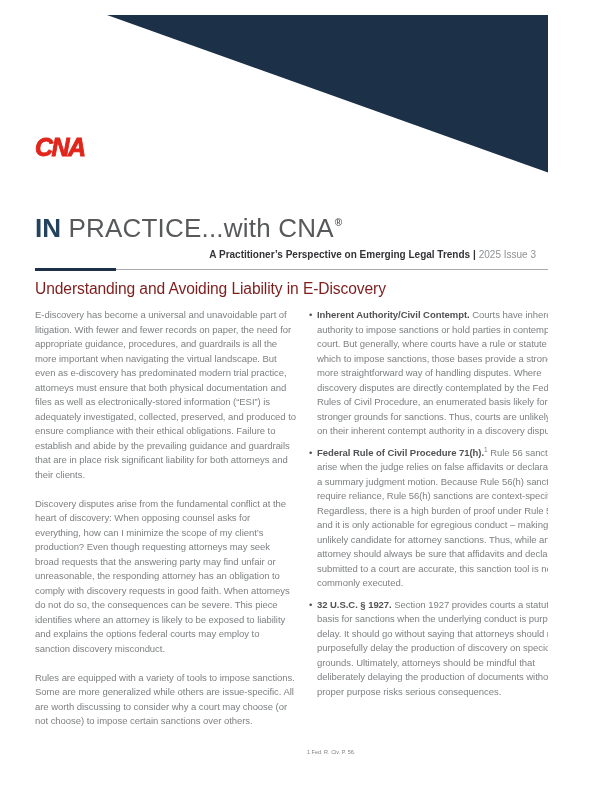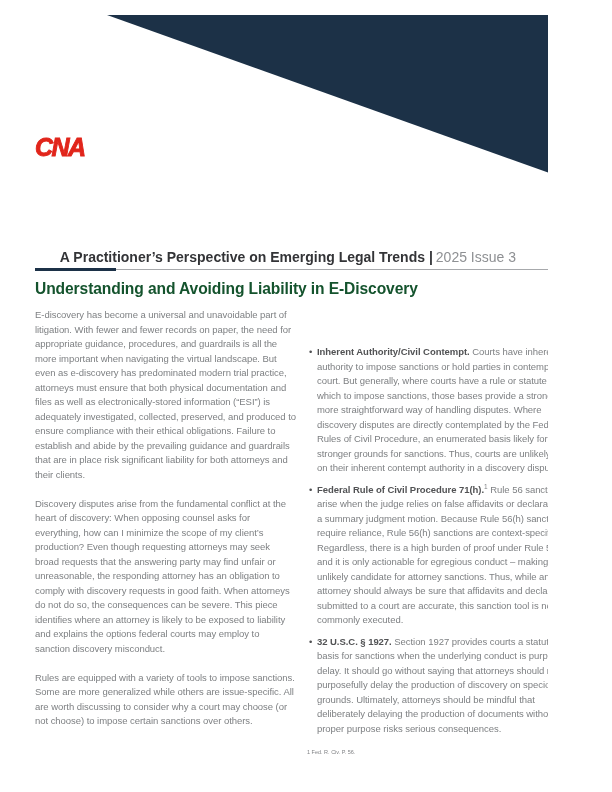--- a/index.html
+++ b/index.html
@@ -18,35 +18,35 @@
     font-size: 25px; font-weight: 700; font-style: italic;
     color: #e1251b; letter-spacing: -1.5px;
     -webkit-text-stroke: 0.9px #e1251b;
   }
 
   .masthead { position: absolute; left: 35px; top: 196px; font-size: 26px; white-space: nowrap; }
   .mast-in   { font-weight: 700; color: #24425e; }
   .mast-rest { font-weight: 400; color: #58595b; letter-spacing: 0.2px; }
   .mast-reg  { font-size: 10px; color: #58595b; position: relative; top: -11px; margin-left: 1px; }
 
-  .tagline { position: absolute; right: 32px; top: 249px; font-size: 14px; white-space: nowrap; }
+  .tagline { position: absolute; right: 12px; top: 249px; font-size: 10px; white-space: nowrap; }
   .tag-bold  { font-weight: 700; color: #333437; }
   .tag-issue { color: #8e9093; margin-left: 3px; }
 
   .divider { position: absolute; left: 35px; top: 268px; width: 547px; height: 4px; }
   .divider-rule   { position: absolute; left: 0; top: 1px; width: 100%; height: 1px; background: #a7a9ac; }
   .divider-accent { position: absolute; left: 0; top: 0; width: 81px; height: 2.6px; background: #1c3147; }
 
   .heading {
     position: absolute; left: 35px; top: 280px;
-    font-size: 15.6px; font-weight: 700; color: #14532d; letter-spacing: -0.1px;
+    font-size: 15.6px; font-weight: 400; color: #7f1d1d; letter-spacing: -0.1px;
     margin: 0; white-space: nowrap;
   }
 
-  .columns { position: absolute; left: 35px; top: 308px; width: 547px; display: flex; gap: 13px; align-items: flex-end; }
+  .columns { position: absolute; left: 35px; top: 308px; width: 547px; display: flex; gap: 13px; }
   .col-left  { width: 261px; }
   .col-right { flex: 1; }
 
   .body-copy { font-size: 9.5px; line-height: 14.5px; color: #7e8083; letter-spacing: -0.05px; }
   .body-copy p { margin: 0 0 14.5px 0; }
 
   .bullet { display: flex; margin-bottom: 7px; }
   .bullet-marker { width: 8px; flex: none; color: #515254; }
   .bullet-body { flex: 1; }
   .bullet-lead { font-weight: 700; color: #515254; }
@@ -58,20 +58,21 @@
 <body>
 
 <div class="page">
 
   <svg class="corner-triangle" width="612" height="200" viewBox="0 0 612 200" aria-hidden="true">
     <polygon points="107,15 597,15 597,190" fill="#1c3147"></polygon>
   </svg>
 
   <div class="logo">CNA</div>
 
+  <h1 class="masthead"><span class="mast-in">IN</span><span class="mast-rest"> PRACTICE...with CNA</span><span class="mast-reg">®</span></h1>
 
   <div class="tagline"><span class="tag-bold">A Practitioner’s Perspective on Emerging Legal Trends |</span><span class="tag-issue">2025 Issue 3</span></div>
 
   <div class="divider">
     <div class="divider-rule"></div>
     <div class="divider-accent"></div>
   </div>
 
   <h2 class="heading">Understanding and Avoiding Liability in E-Discovery</h2>
 

